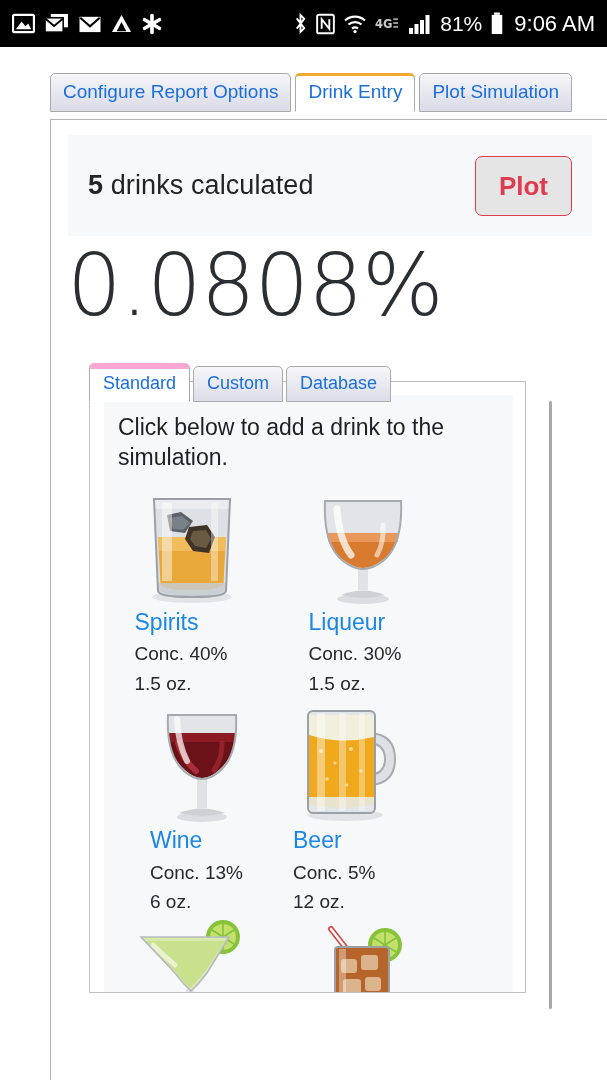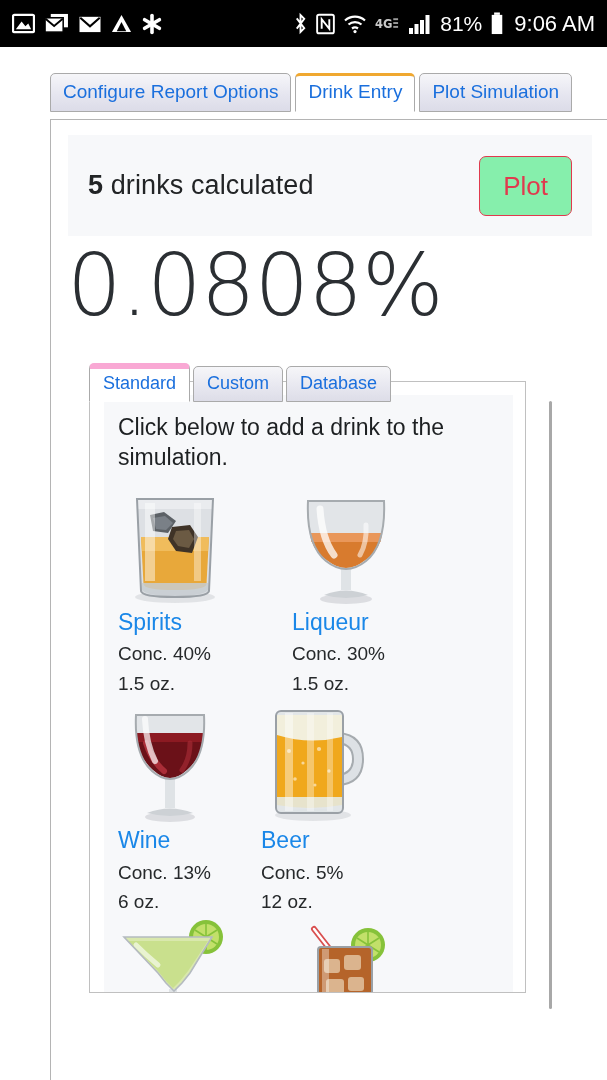--- a/index.html
+++ b/index.html
@@ -79,26 +79,27 @@
   }
   .calc-text {
     font-size: 27px; color: #222426; letter-spacing: .1px;
   }
   .calc-text b { font-weight: bold; }
   .plot-btn {
     margin-left: auto;
     border: 1.6px solid #e03a4e;
     border-radius: 7px;
     color: #e03a4e;
-    background: #86efac;
+    background: #e5e5e5;
     font-size: 26px;
     padding: 16px 23px;
     line-height: 1;
     font-family: "Liberation Sans", sans-serif;
     cursor: pointer;
+    font-weight: bold;
   }
 
   
   .bac {
     margin: 4px 0 0 16px;
     font-size: 86px;
     color: #2b2f33;
     font-family: "DejaVu Sans", sans-serif;
     font-weight: 300;
     letter-spacing: -1px;
@@ -143,21 +144,21 @@
     width: 409px;
     background: #f7f8fa;
     padding: 18px 14px 0 14px;
     height: 599px;
   }
   .hint {
     font-size: 23px; color: #1d2022; line-height: 1.3;
     margin-bottom: 9px;
   }
 
-  .grid { display: flex; flex-wrap: wrap; }
+  .grid { display: flex; flex-wrap: wrap; justify-content: center; }
   .cell { width: 174px; margin-bottom: 4px; }
   .cell.narrow { width: 143px; }
   .thumb {
     height: 123px; display: flex; align-items: flex-end;
     justify-content: flex-start; padding-left: 2px;
   }
   .dname {
     font-size: 23px; color: #1a87e8; margin-top: 4px;
     line-height: 1.2;
   }

